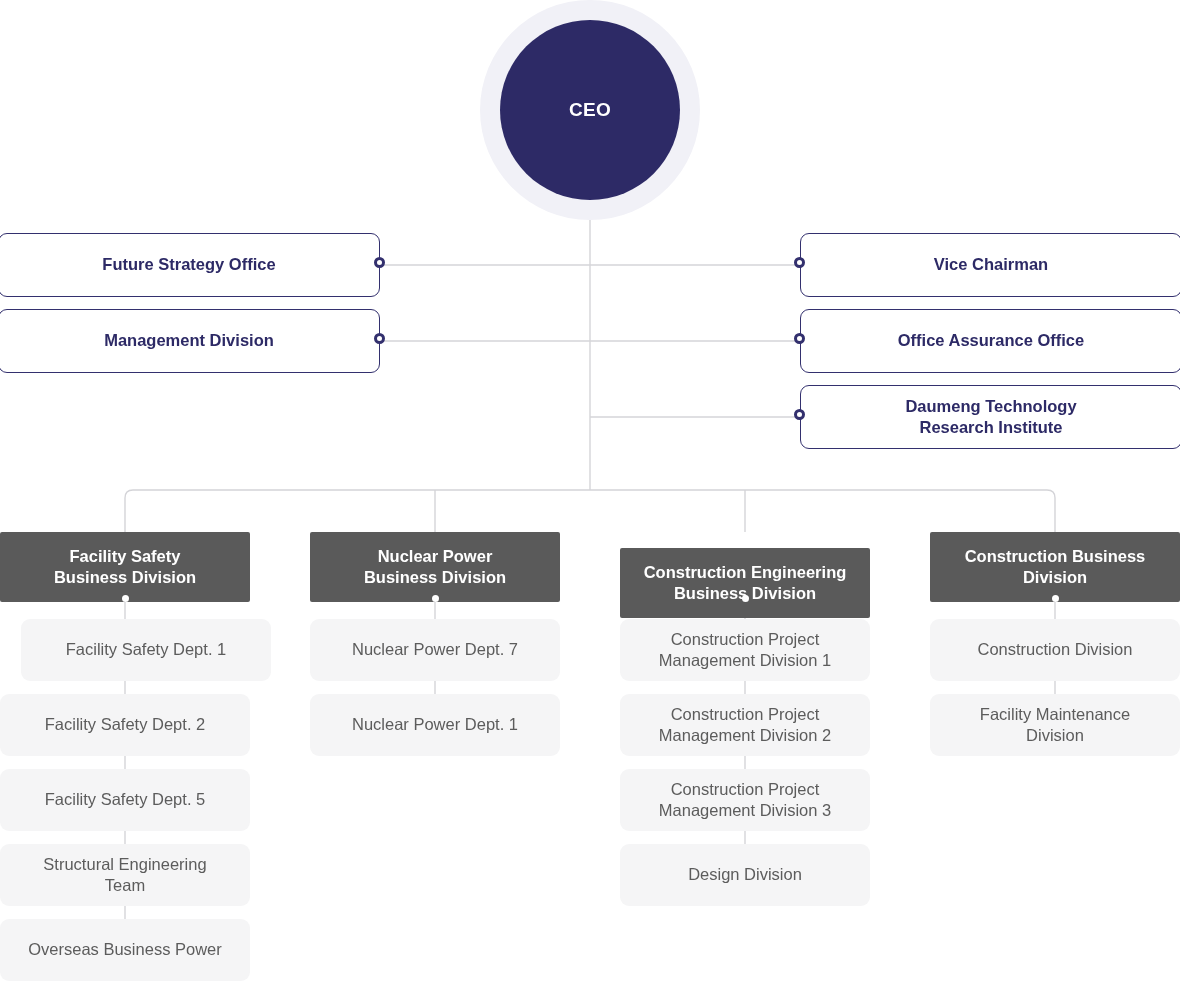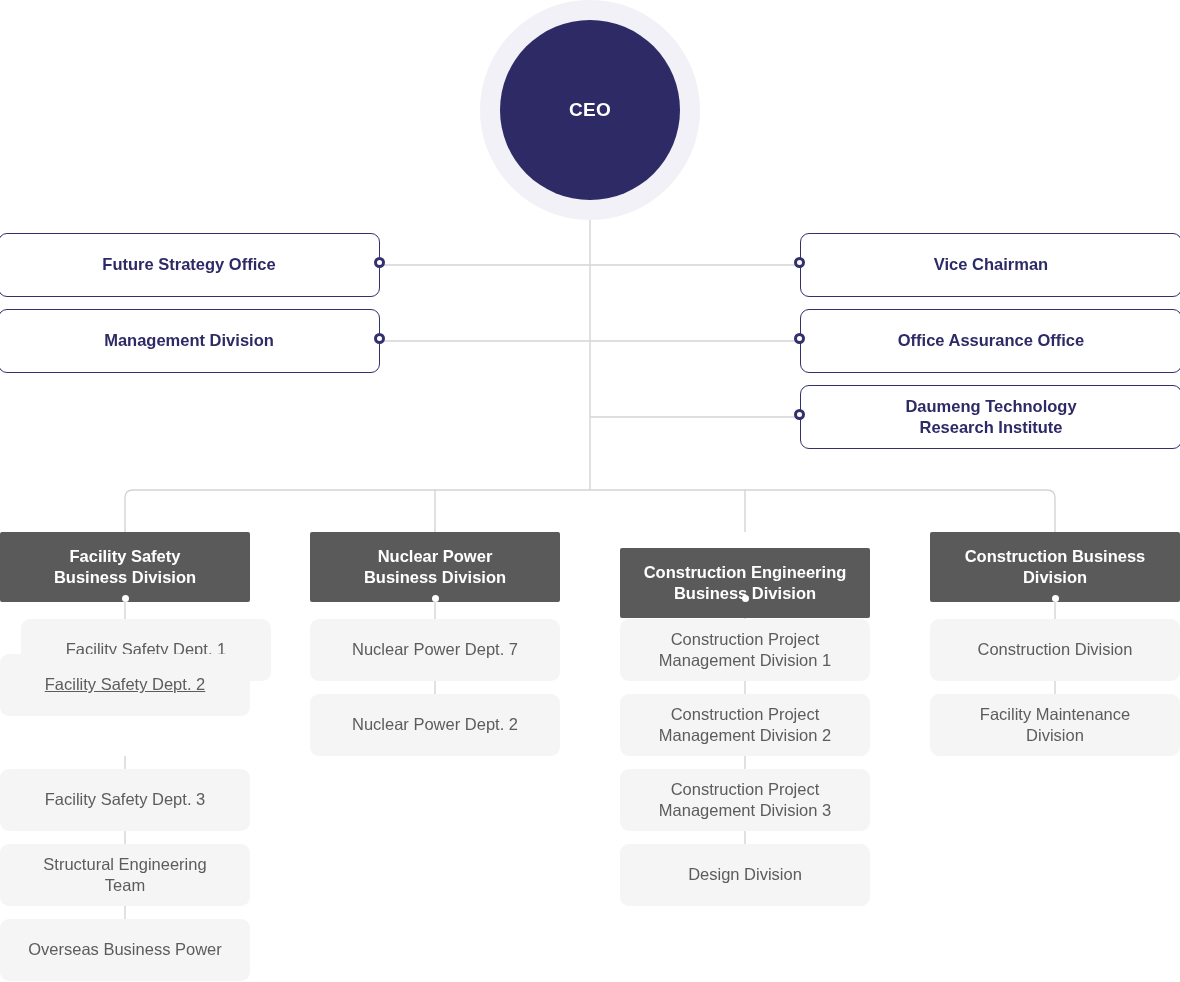--- a/index.html
+++ b/index.html
@@ -161,41 +161,41 @@
         <span>Daumeng Technology<br>Research Institute</span>
       </div>
       <span class="ring-dot" style="left: 794px; top: 408.5px;"></span>
       <div class="division-head" style="left: 0px; top: 532px;">
         <span>Facility Safety<br>Business Division</span>
       </div>
       <span class="head-dot" style="left: 121.5px; top: 595px;"></span>
       <div class="child-box" style="left: 0px; top: 619px; margin-left: 21px;">
         <span>Facility Safety Dept. 1</span>
       </div>
-      <div class="child-box" style="left: 0px; top: 654px; text-decoration: underline;">
+      <div class="child-box" style="left: 0px; top: 694px;">
         <span>Facility Safety Dept. 2</span>
       </div>
       <div class="child-box" style="left: 0px; top: 769px;">
-        <span>Facility Safety Dept. 3</span>
+        <span>Facility Safety Dept. 5</span>
       </div>
       <div class="child-box" style="left: 0px; top: 844px;">
         <span>Structural Engineering<br>Team</span>
       </div>
       <div class="child-box" style="left: 0px; top: 919px;">
         <span>Overseas Business Power</span>
       </div>
       <div class="division-head" style="left: 310px; top: 532px; justify-content: center;">
         <span>Nuclear Power<br>Business Division</span>
       </div>
       <span class="head-dot" style="left: 431.5px; top: 595px;"></span>
       <div class="child-box" style="left: 310px; top: 619px;">
         <span>Nuclear Power Dept. 7</span>
       </div>
       <div class="child-box" style="left: 310px; top: 694px;">
-        <span>Nuclear Power Dept. 2</span>
+        <span>Nuclear Power Dept. 1</span>
       </div>
       <div class="division-head" style="left: 620px; top: 548px;">
         <span>Construction Engineering<br>Business Division</span>
       </div>
       <span class="head-dot" style="left: 741.5px; top: 595px;"></span>
       <div class="child-box" style="left: 620px; top: 619px;">
         <span>Construction Project<br>Management Division 1</span>
       </div>
       <div class="child-box" style="left: 620px; top: 694px;">
         <span>Construction Project<br>Management Division 2</span>

